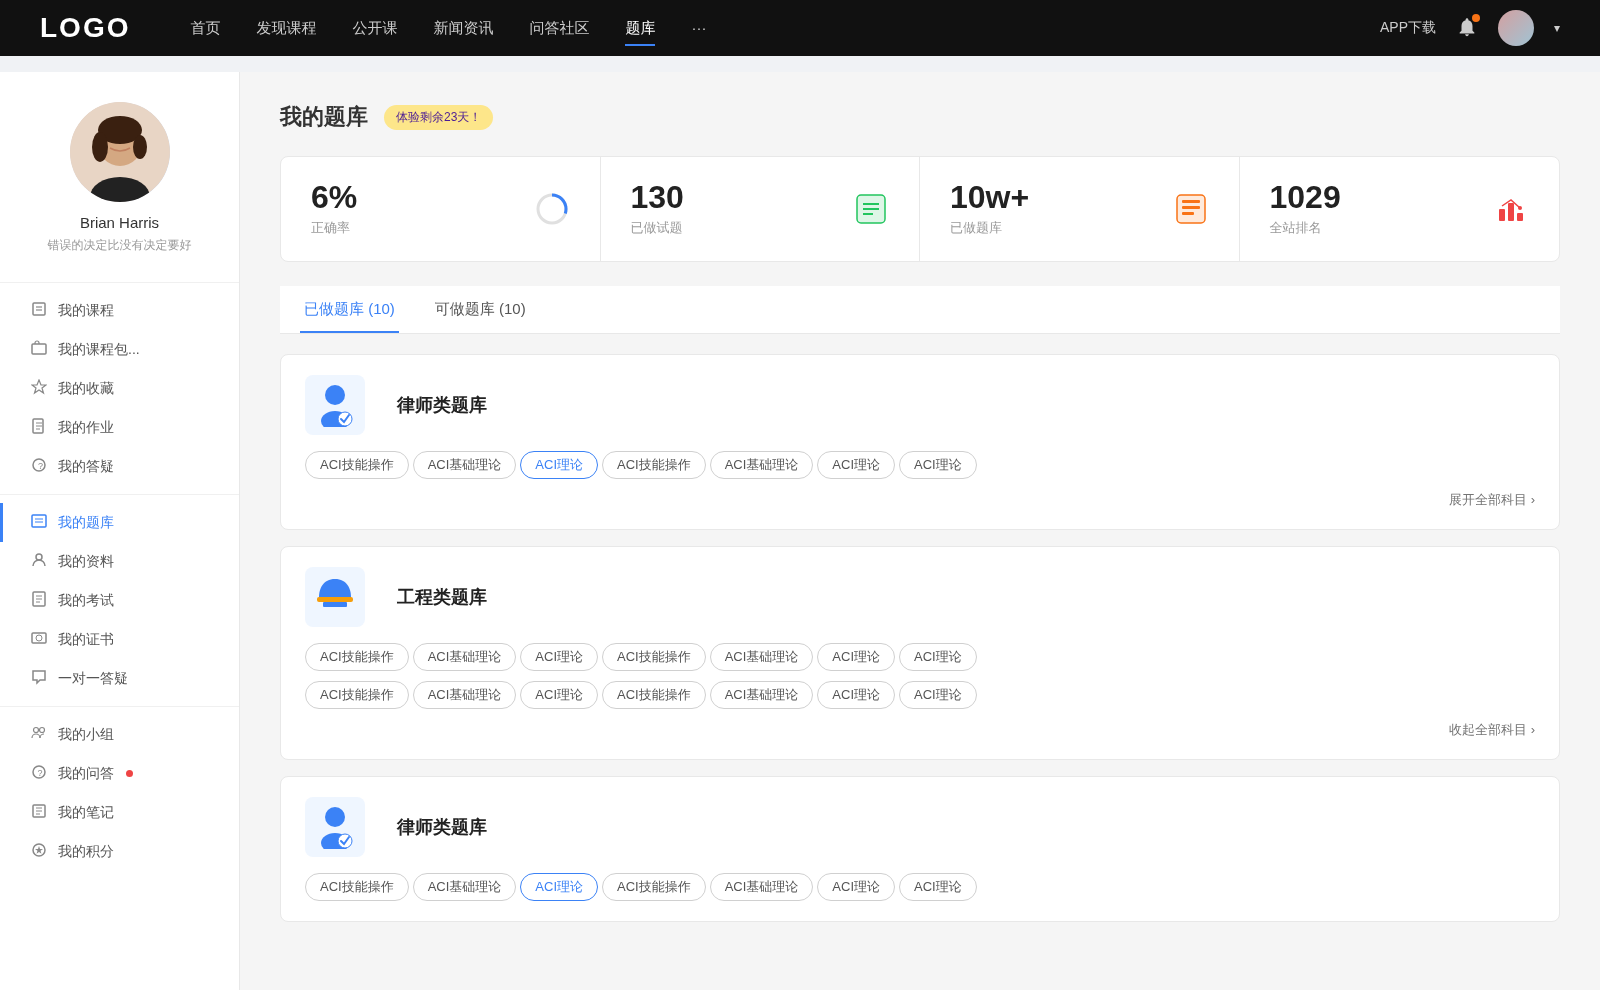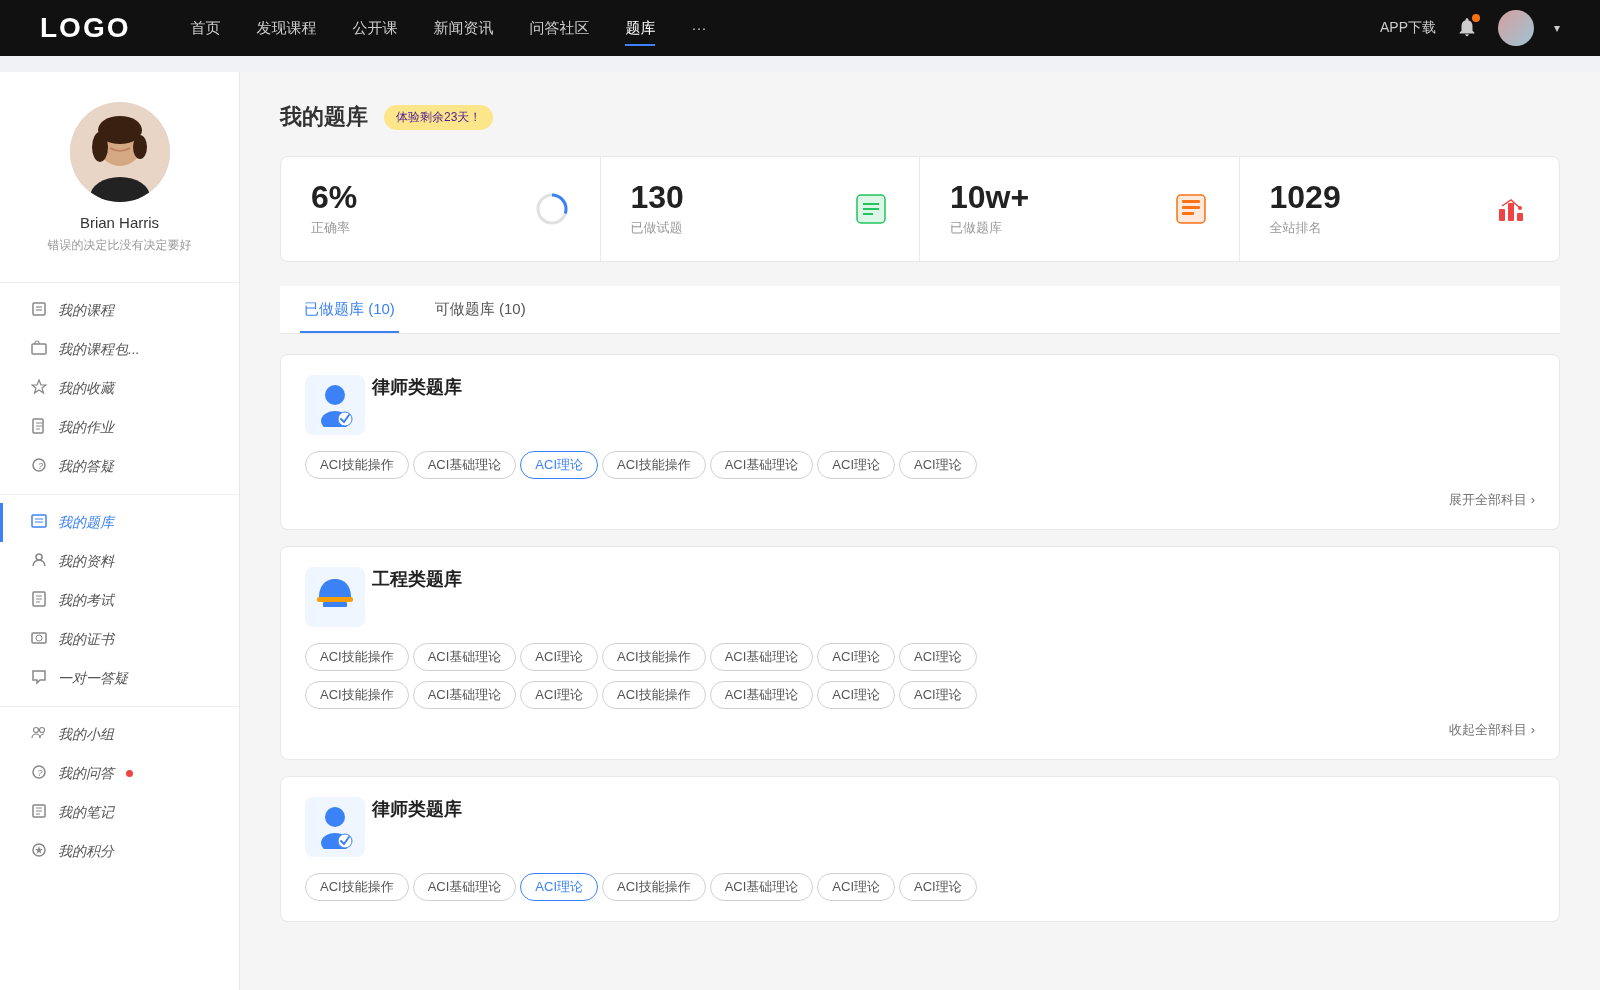--- a/index.html
+++ b/index.html
@@ -145,21 +145,20 @@
 
     .sidebar-menu-item {
       display: flex;
       align-items: center;
       gap: 10px;
       padding: 10px 30px;
       font-size: 14px;
       color: #555;
       cursor: pointer;
       position: relative;
-      font-style: italic;
     }
     .sidebar-menu-item.active {
       color: #3b82f6;
       font-weight: 500;
     }
     .sidebar-menu-item.active::before {
       content: '';
       position: absolute;
       left: 0;
       top: 0;
@@ -280,22 +279,22 @@
     
     .qbank-card {
       background: #fff;
       border: 1px solid #e8e8e8;
       border-radius: 8px;
       margin-bottom: 16px;
       padding: 20px 24px;
     }
     .qbank-header {
       display: flex;
-      align-items: flex-start;
-      gap: 7px;
+      align-items: center;
+      gap: 32px;
       margin-bottom: 16px;
     }
     .qbank-icon {
       width: 60px;
       height: 60px;
       background: #eff6ff;
       border-radius: 8px;
       display: flex;
       align-items: center;
       justify-content: center;

